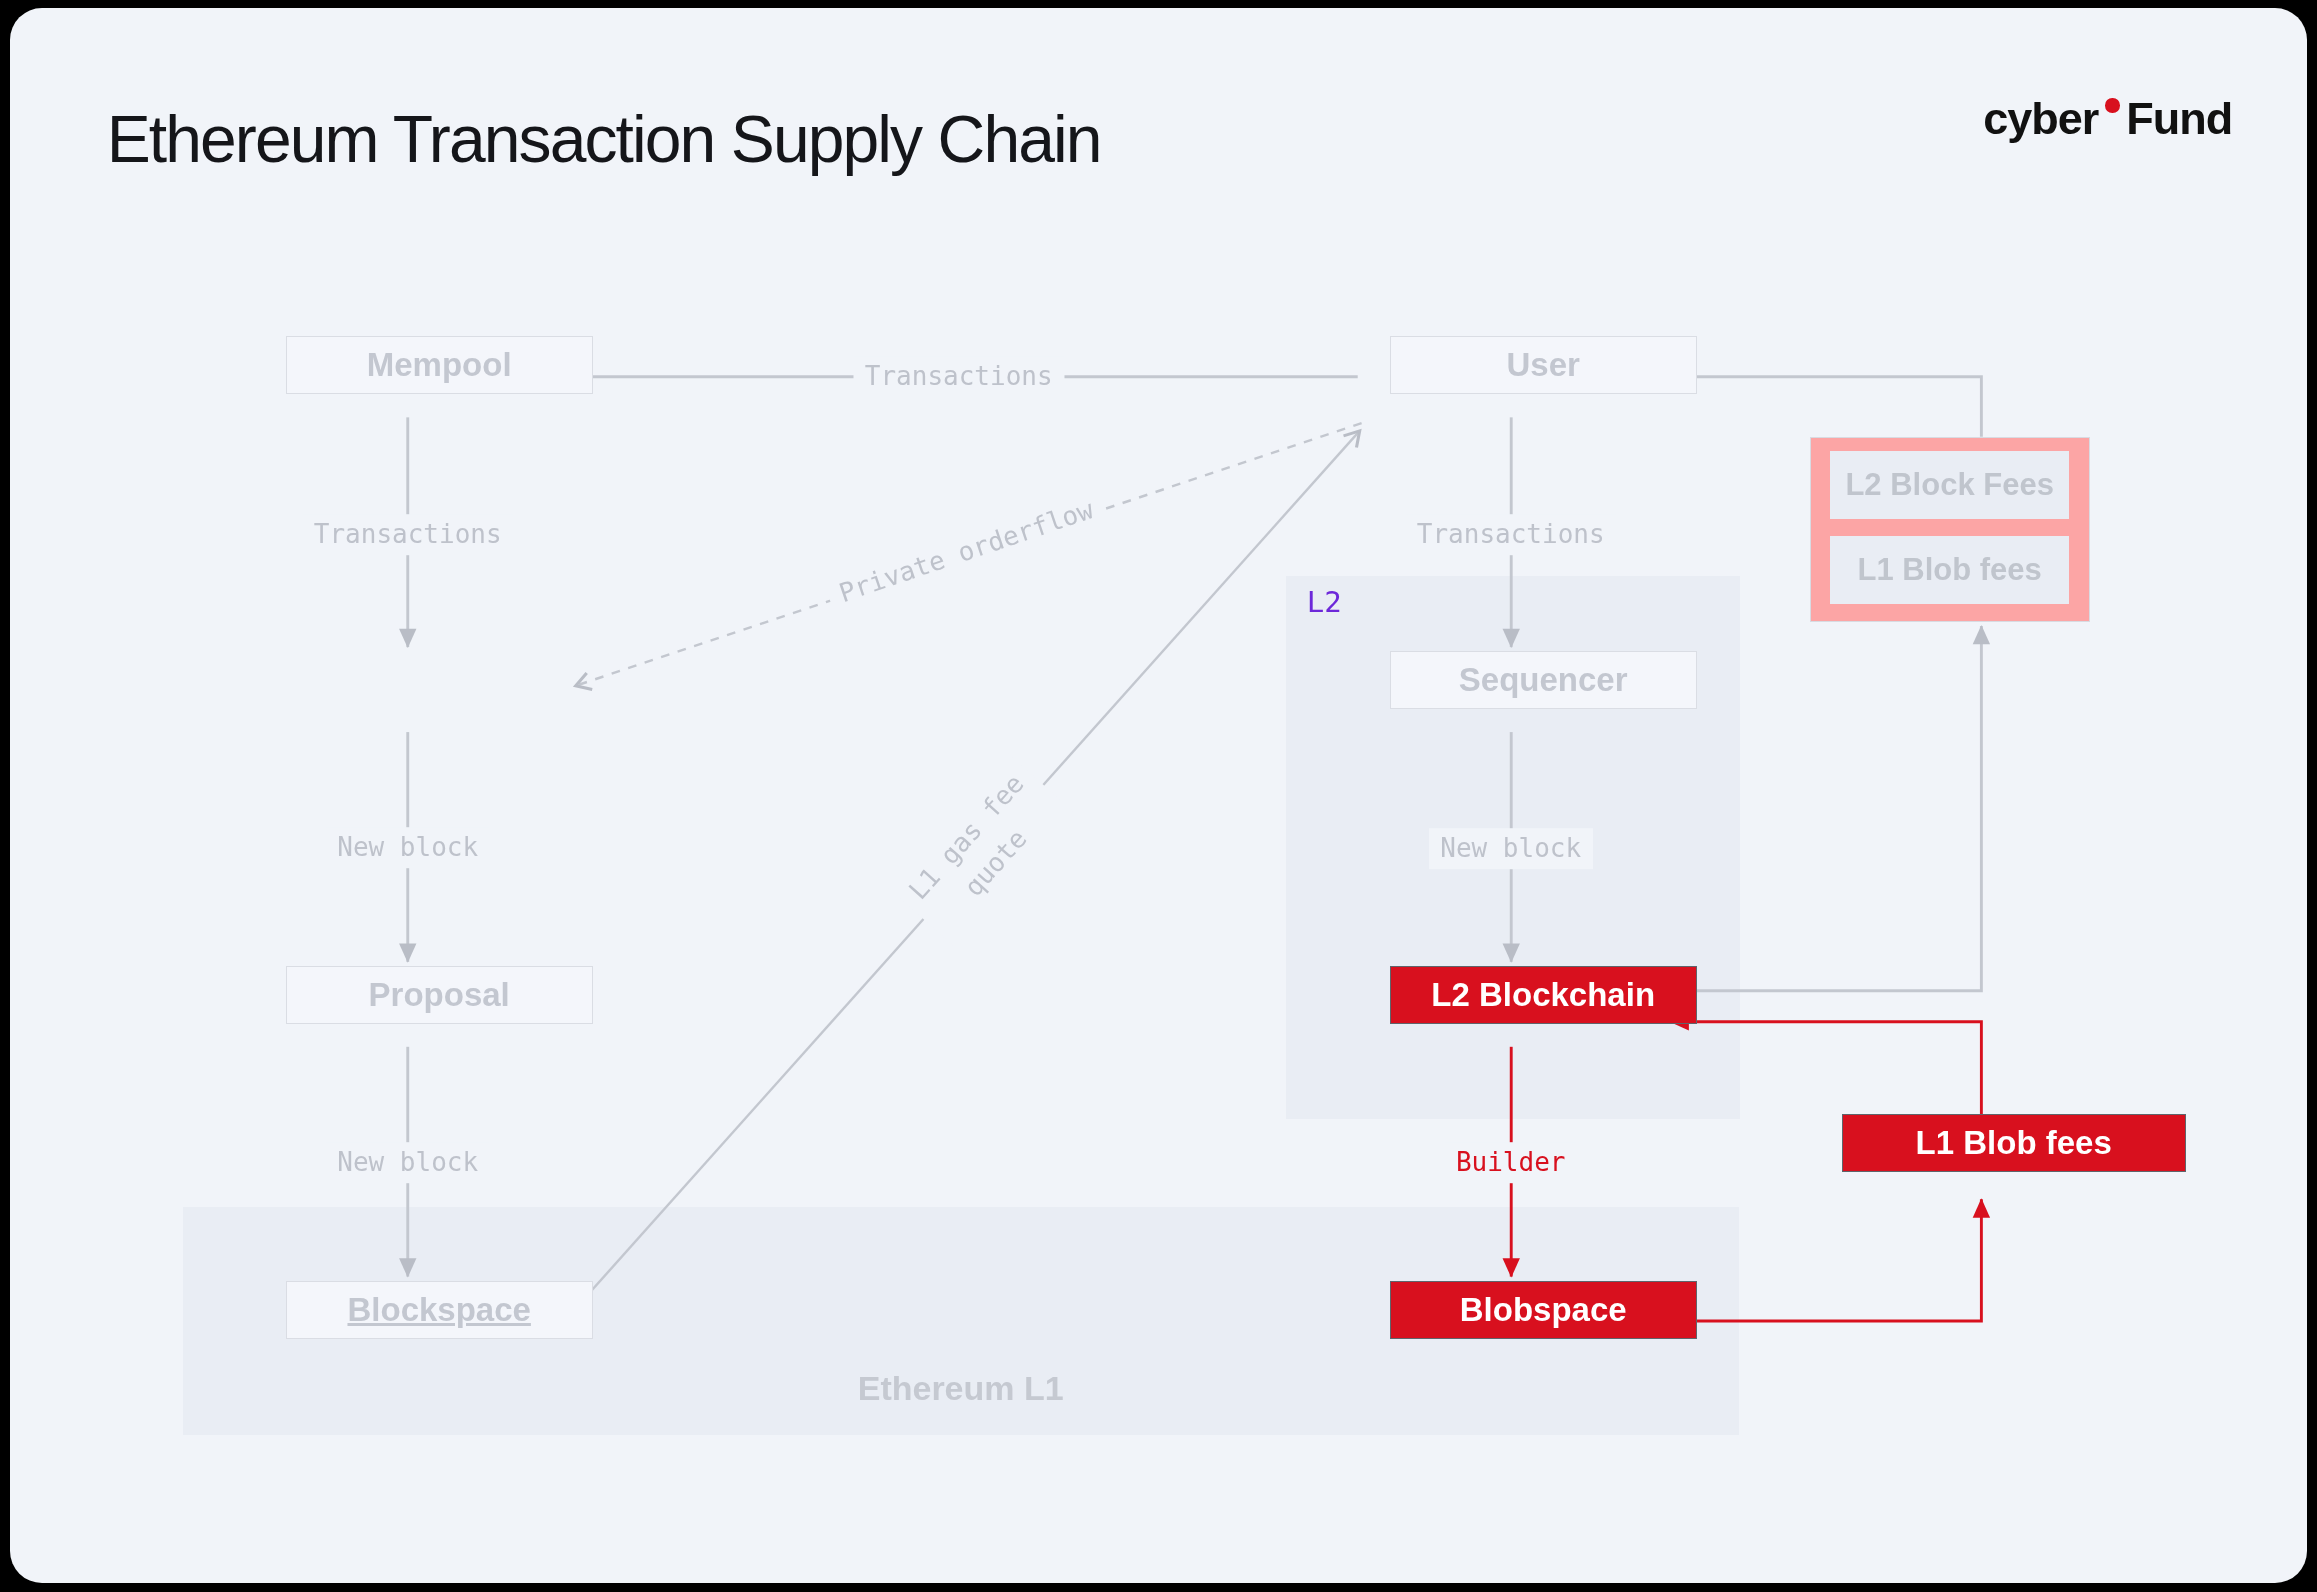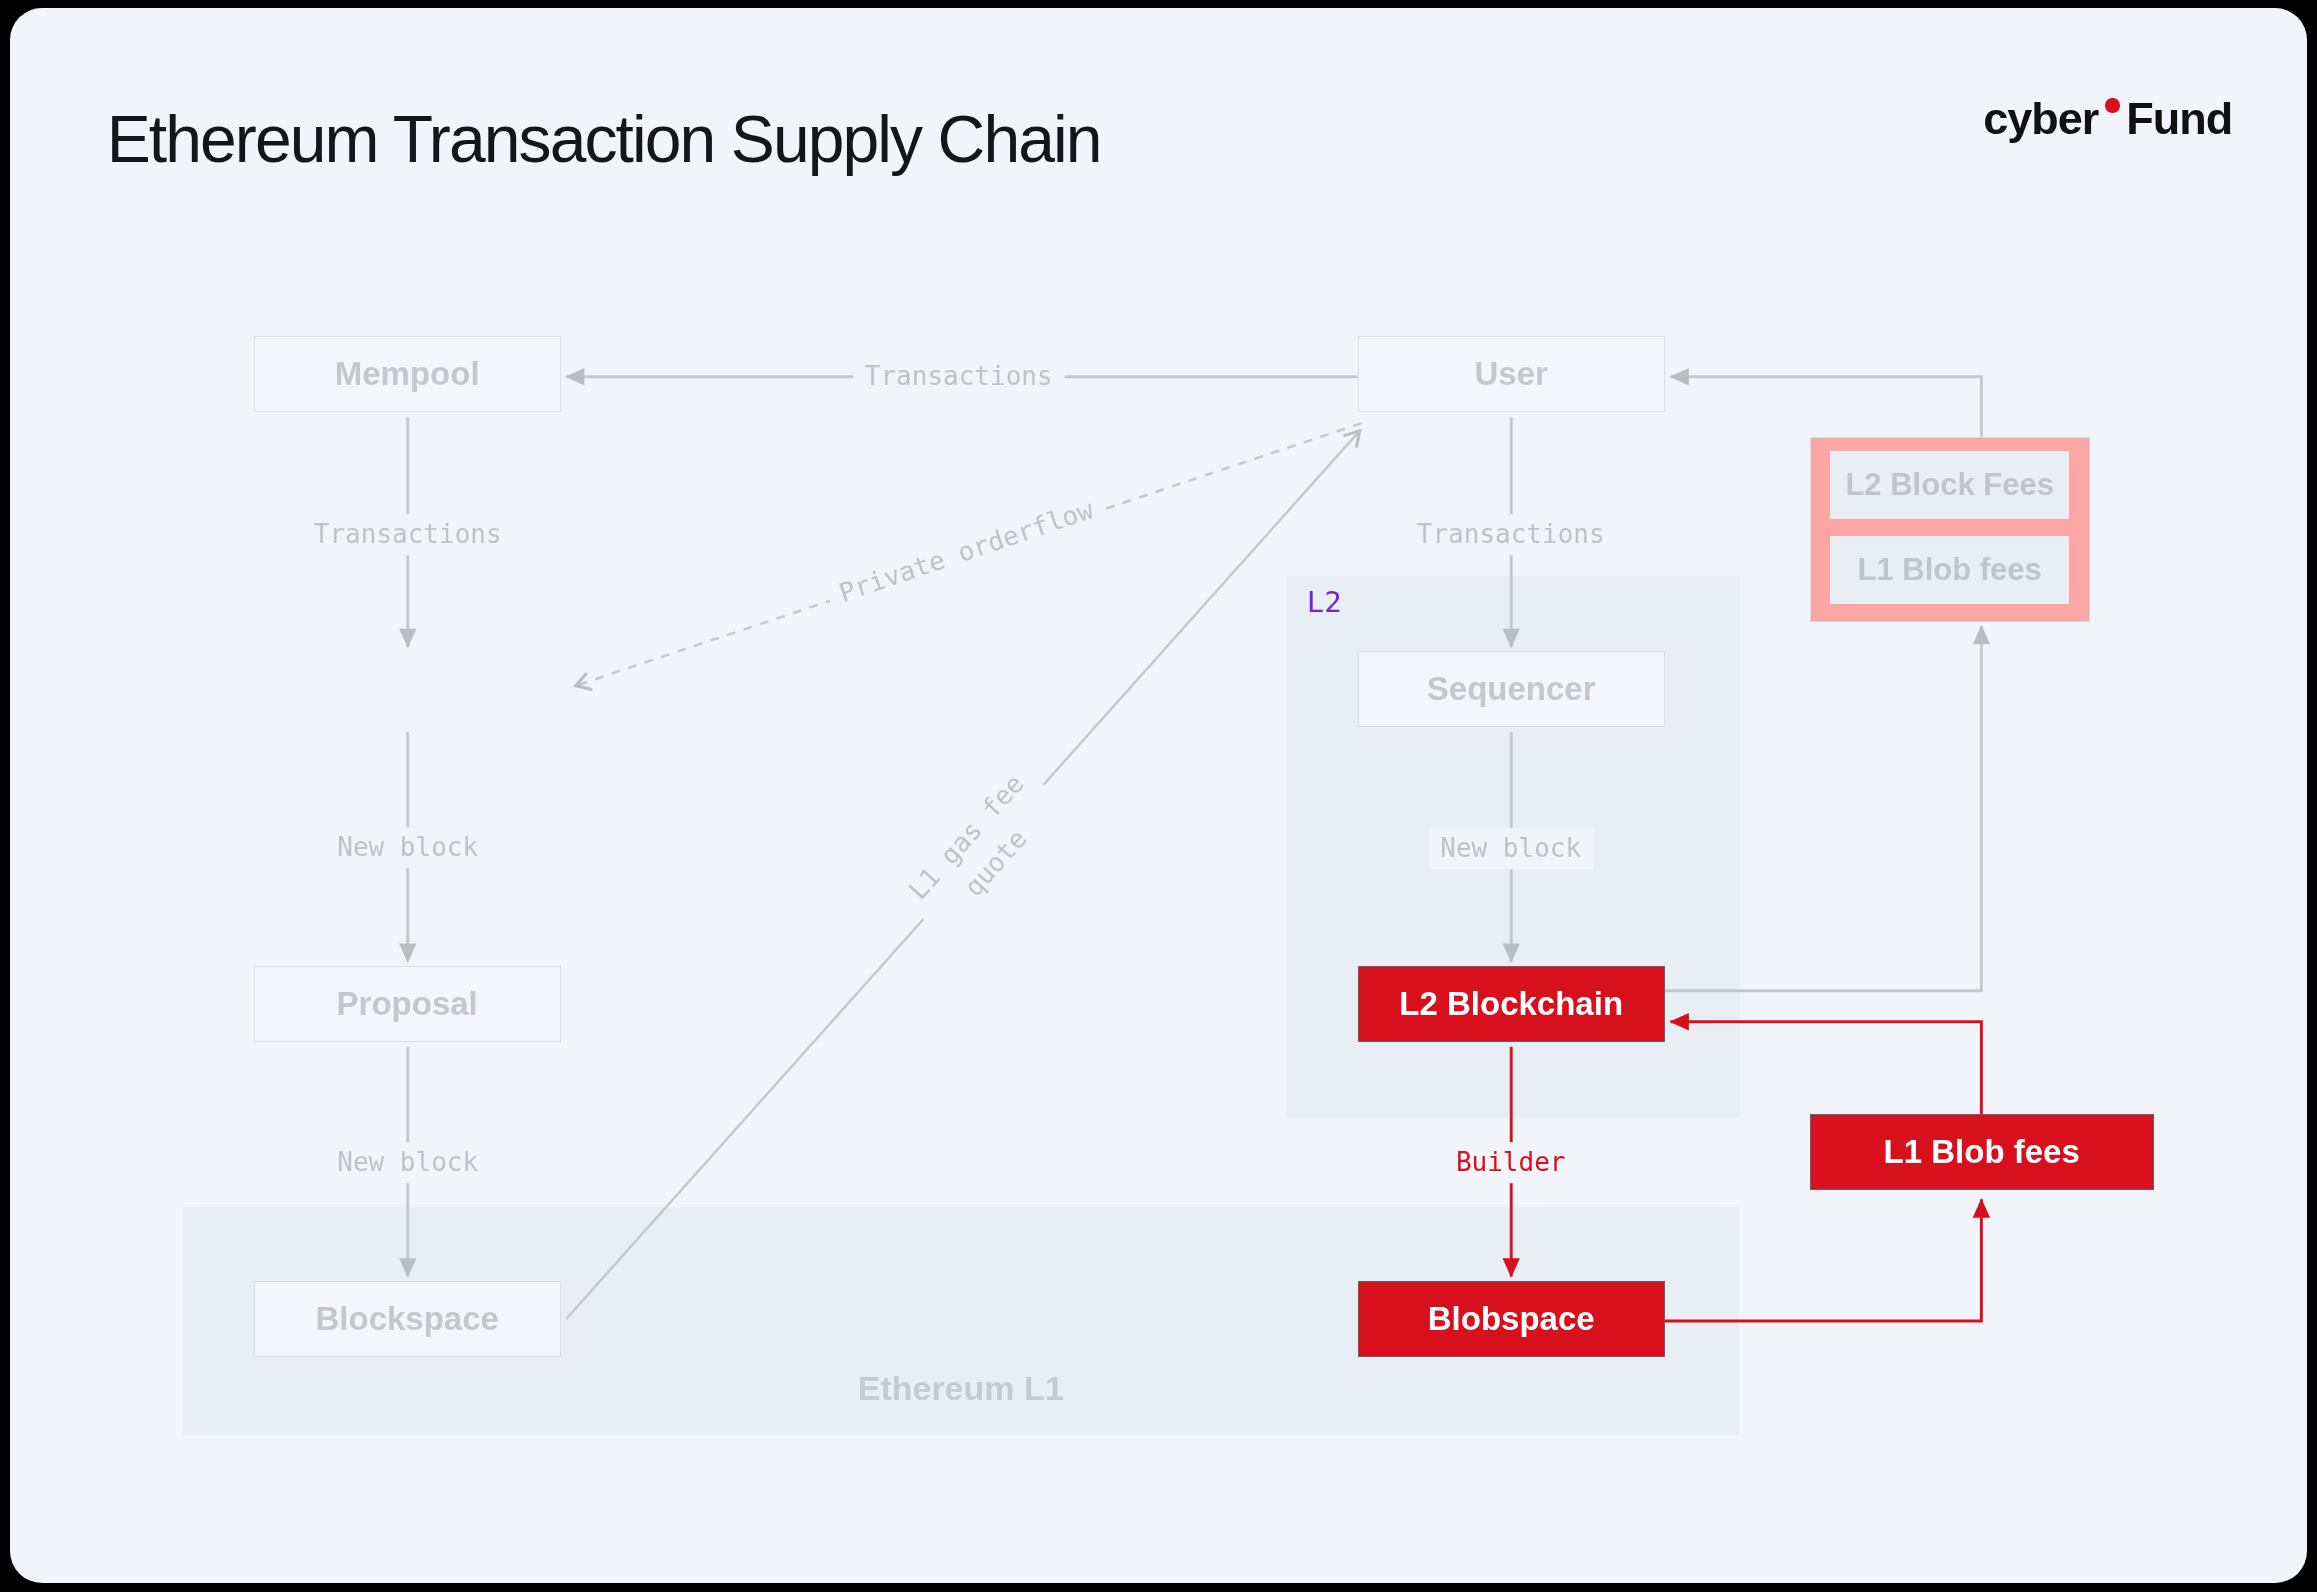--- a/index.html
+++ b/index.html
@@ -11,28 +11,28 @@
   .logo .dot{width:14.5px;height:14.5px;border-radius:50%;background:#d8101e;margin:5.8px 6.8px 0 6.8px;}
 
   .container-box{position:absolute;background:#e9edf4;}
   .container-l2{left:1276px;top:568px;width:454px;height:543px;}
   .container-l1{left:173px;top:1199px;width:1556px;height:228px;}
   .container-tag{position:absolute;left:21px;top:9.7px;font-family:"DejaVu Sans Mono",monospace;font-size:29px;color:#6d28d9;}
   .container-caption{position:absolute;left:50%;transform:translateX(-50%);bottom:27px;font-size:34px;font-weight:700;color:#c5c9d1;white-space:nowrap;}
 
   svg.edges{position:absolute;left:0;top:0;z-index:2;}
 
-  .node{position:absolute;width:307px;height:76px;display:flex;align-items:center;justify-content:center;
-        font-size:33px;font-weight:700;white-space:nowrap;z-index:4;box-sizing:border-box;}
+  .node{position:absolute;width:307px;height:58px;display:flex;align-items:center;justify-content:center;
+        font-size:33px;font-weight:700;white-space:nowrap;z-index:4;box-sizing:border-box;margin-left:32px;}
   .node.gray{background:#f4f6fb;border:1.9px solid #dadde4;color:#c3c7d0;}
   .node.red{background:#d8101e;border:1.9px solid #5f646b;color:#ffffff;}
   .n-mempool{left:244px;top:328px;}   .n-user{left:1348px;top:328px;}
   .n-builder{left:244px;top:643px;}   .n-sequencer{left:1348px;top:643px;}
   .n-proposal{left:244px;top:958px;}  .n-l2blockchain{left:1348px;top:958px;}
-  .n-blockspace{left:244px;top:1273px;} .n-blobspace{left:1348px;top:1273px;}
+  .n-blockspace{left:244px;top:1273px;text-decoration:underline;} .n-blobspace{left:1348px;top:1273px;}
   .n-l1blobfees{left:1800px;top:1106px;width:344px;}
 
   .fees-panel{position:absolute;left:1800px;top:429px;width:280px;height:185px;background:#fca5a5;
         border:1.9px solid #d8dbe2;box-sizing:border-box;z-index:3;}
   .fees-row{position:absolute;left:19.3px;right:19.3px;height:68px;background:#e9edf4;display:flex;
         align-items:center;justify-content:center;font-size:31px;font-weight:700;color:#c0c5cd;white-space:nowrap;}
   .fees-row.r1{top:13.5px;} .fees-row.r2{top:98px;}
 
   .edge-label{position:absolute;transform:translate(-50%,-50%);font-family:"DejaVu Sans Mono",monospace;
         font-size:26px;color:#bec2cb;background:#f1f4f9;padding:5.8px 11.6px;white-space:nowrap;z-index:3;text-align:center;}

